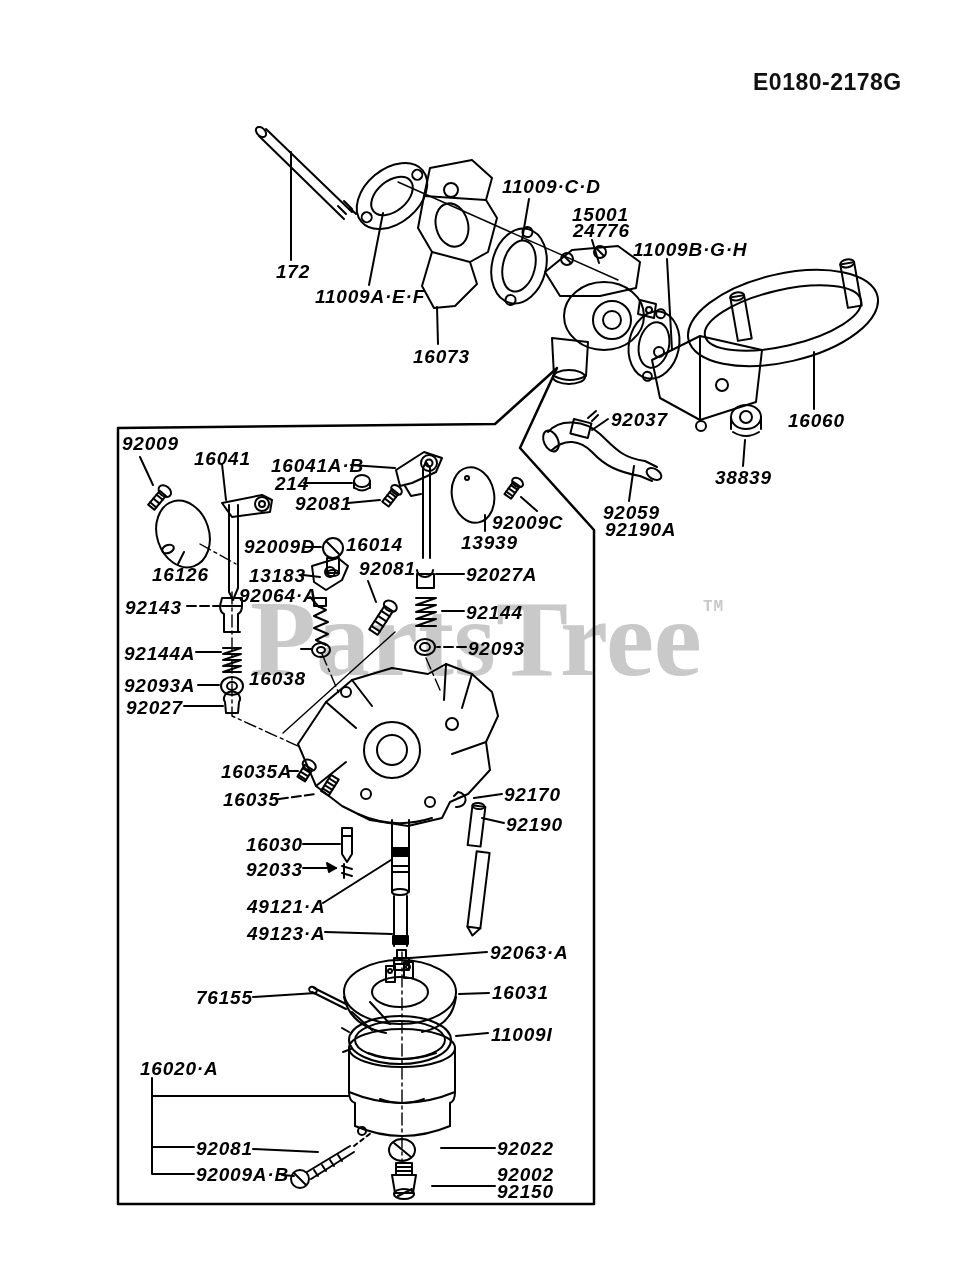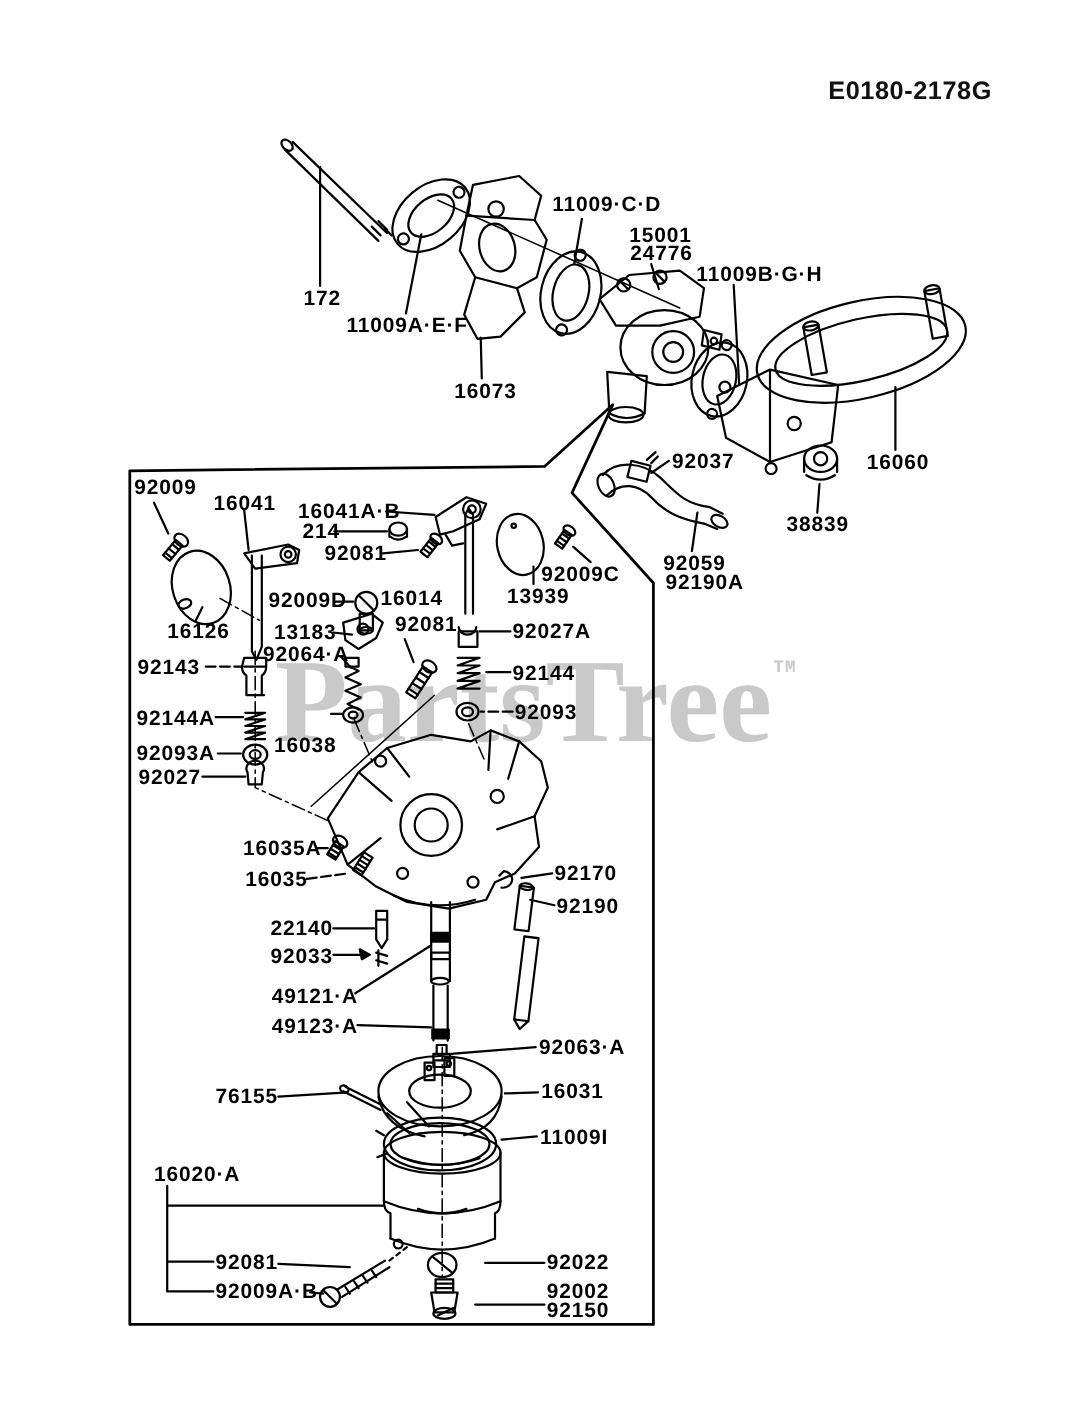--- a/index.html
+++ b/index.html
@@ -4,21 +4,21 @@
 <style>
   html,body{margin:0;padding:0;background:#ffffff;}
   #page{position:relative;width:979px;height:1280px;background:#ffffff;overflow:hidden;
         font-family:"Liberation Sans", sans-serif;}
   #wm{position:absolute;left:250px;top:577px;font-family:"Liberation Serif", serif;
       font-weight:bold;font-size:108px;color:#c9c9c9;letter-spacing:0px;z-index:0;white-space:nowrap;}
   #wm-tm{position:absolute;left:703px;top:598px;font-family:Liberation Mono, monospace;
       font-weight:bold;font-size:16px;color:#c9c9c9;letter-spacing:1px;z-index:0;}
   #art{position:absolute;left:0;top:0;z-index:1;}
   .lbl{position:absolute;z-index:2;font-size:19px;font-weight:700;color:#000;
-       letter-spacing:0.8px;white-space:nowrap;line-height:1;}
+       letter-spacing:0.8px;white-space:nowrap;line-height:1;font-style:italic;}
   #code{position:absolute;left:753px;top:57px;z-index:2;font-size:23px;font-weight:600;
         color:#111;letter-spacing:0.5px;margin-top:12px;}
 </style>
 </head>
 <body>
 
 <div id="page">
 
   <div id="wm">PartsTree</div>
   <div id="wm-tm">TM</div>
@@ -389,21 +389,21 @@
   <div class="lbl" style="left:124px;top:644px">92144A</div>
   <div class="lbl" style="left:249px;top:669px">16038</div>
   <div class="lbl" style="left:466px;top:603px">92144</div>
   <div class="lbl" style="left:124px;top:676px">92093A</div>
   <div class="lbl" style="left:468px;top:639px">92093</div>
   <div class="lbl" style="left:126px;top:698px">92027</div>
   <div class="lbl" style="left:221px;top:762px">16035A</div>
   <div class="lbl" style="left:223px;top:790px">16035</div>
   <div class="lbl" style="left:504px;top:785px">92170</div>
   <div class="lbl" style="left:506px;top:815px">92190</div>
-  <div class="lbl" style="left:246px;top:835px">22140</div>
+  <div class="lbl" style="left:246px;top:835px">16030</div>
   <div class="lbl" style="left:246px;top:860px">92033</div>
   <div class="lbl" style="left:247px;top:897px">49121·A</div>
   <div class="lbl" style="left:247px;top:924px">49123·A</div>
   <div class="lbl" style="left:490px;top:943px">92063·A</div>
   <div class="lbl" style="left:196px;top:988px">76155</div>
   <div class="lbl" style="left:492px;top:983px">16031</div>
   <div class="lbl" style="left:491px;top:1025px">11009I</div>
   <div class="lbl" style="left:140px;top:1059px">16020·A</div>
   <div class="lbl" style="left:196px;top:1139px">92081</div>
   <div class="lbl" style="left:196px;top:1165px">92009A·B</div>

